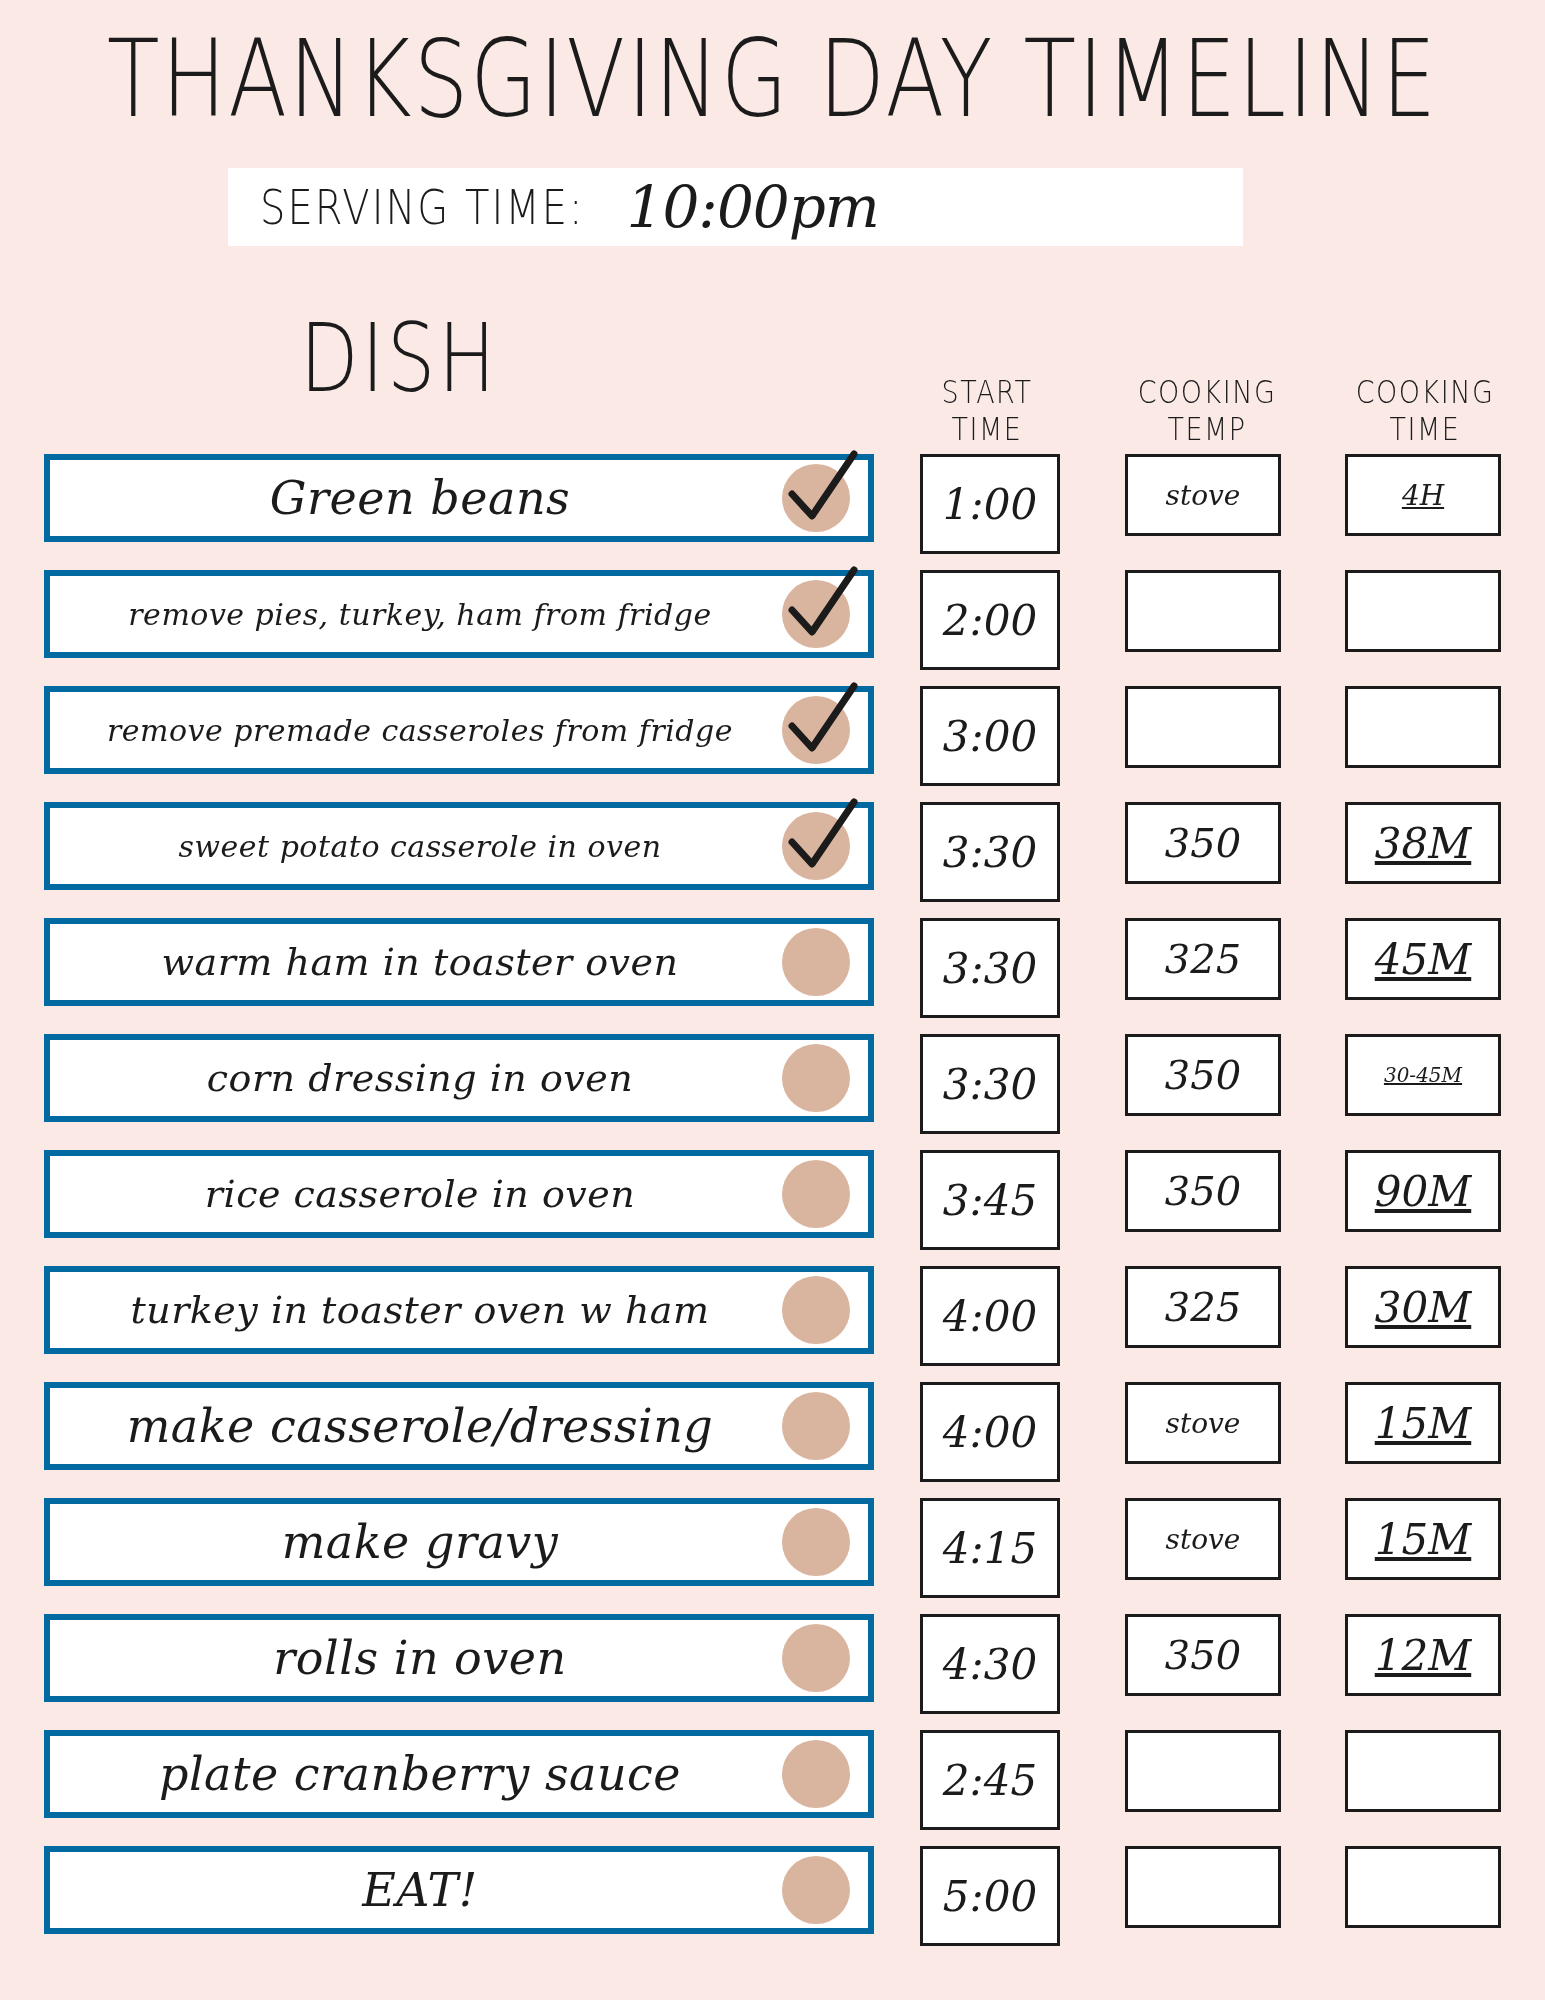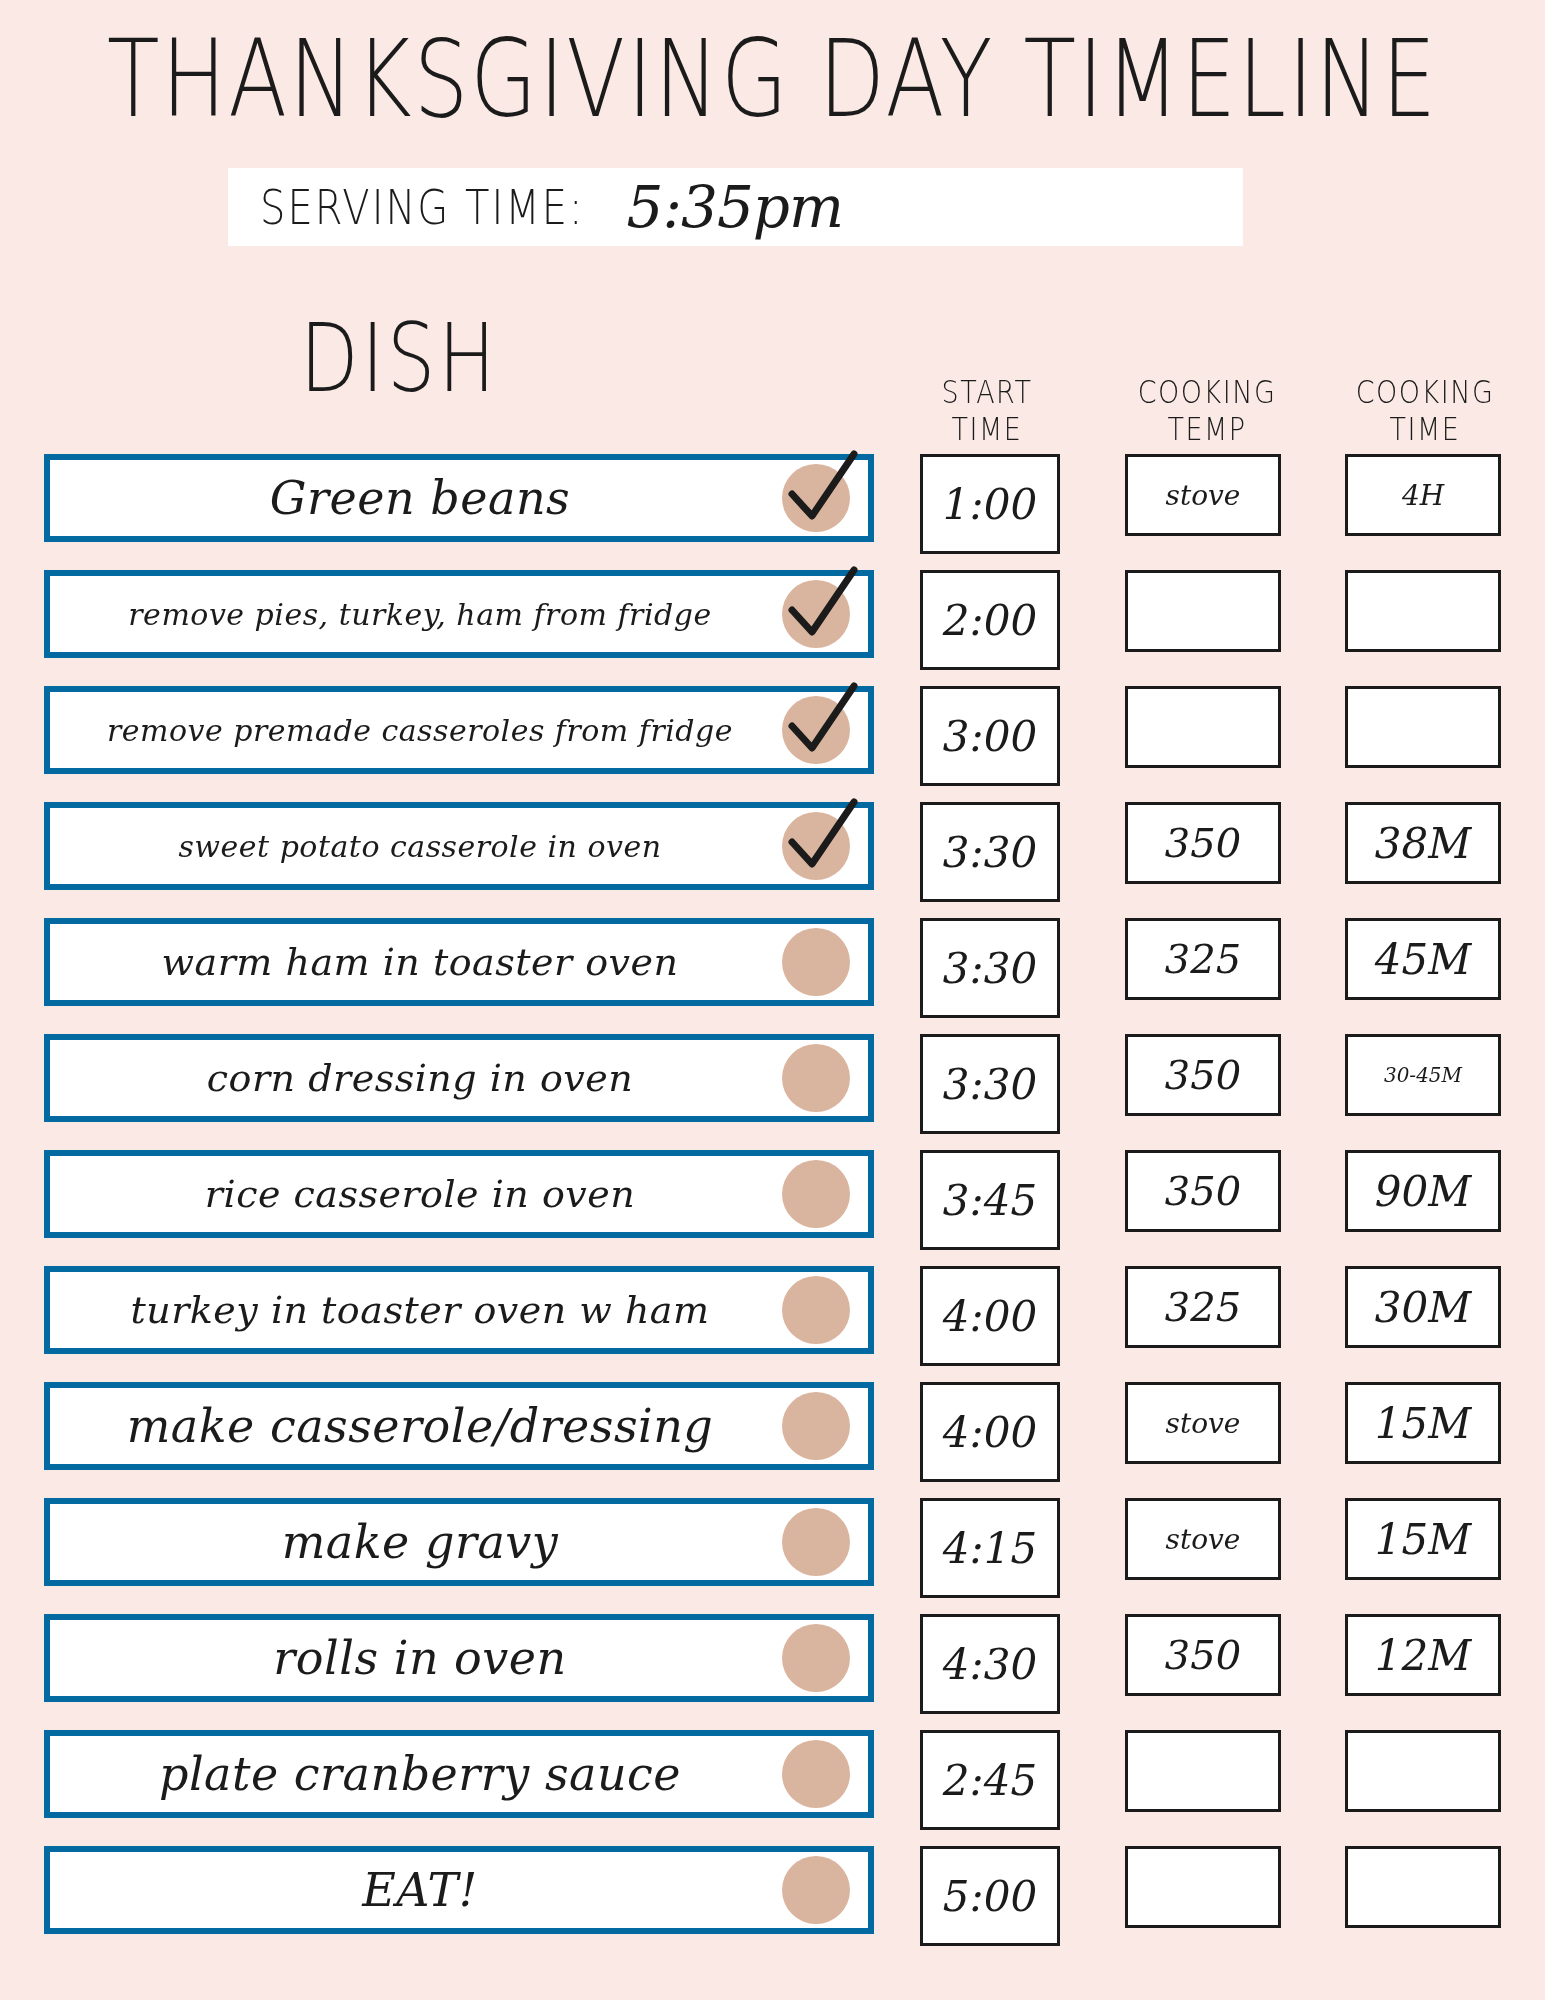--- a/index.html
+++ b/index.html
@@ -175,34 +175,35 @@
     width: 156px;
     height: 82px;
     font-size: 40px;
   }
   .cell.ctime {
     left: 1345px;
     top: 0;
     width: 156px;
     height: 82px;
     font-size: 42px;
+    text-decoration: underline;
   }
   .cell .small { font-size: 28px; }
   .cell .tiny  { font-size: 20px; }
 </style>
 </head>
 <body>
 
 <div class="page">
 
   <h1 class="title">THANKSGIVING DAY TIMELINE</h1>
 
   <div class="serving-bar">
     <span class="serving-label">SERVING TIME:</span>
-    <span class="serving-value">5:35pm</span>
+    <span class="serving-value">10:00pm</span>
   </div>
 
   <div class="dish-heading">DISH</div>
 
   <div class="col-head start">
     <div>START</div>
     <div>TIME</div>
   </div>
   <div class="col-head temp">
     <div>COOKING</div>

